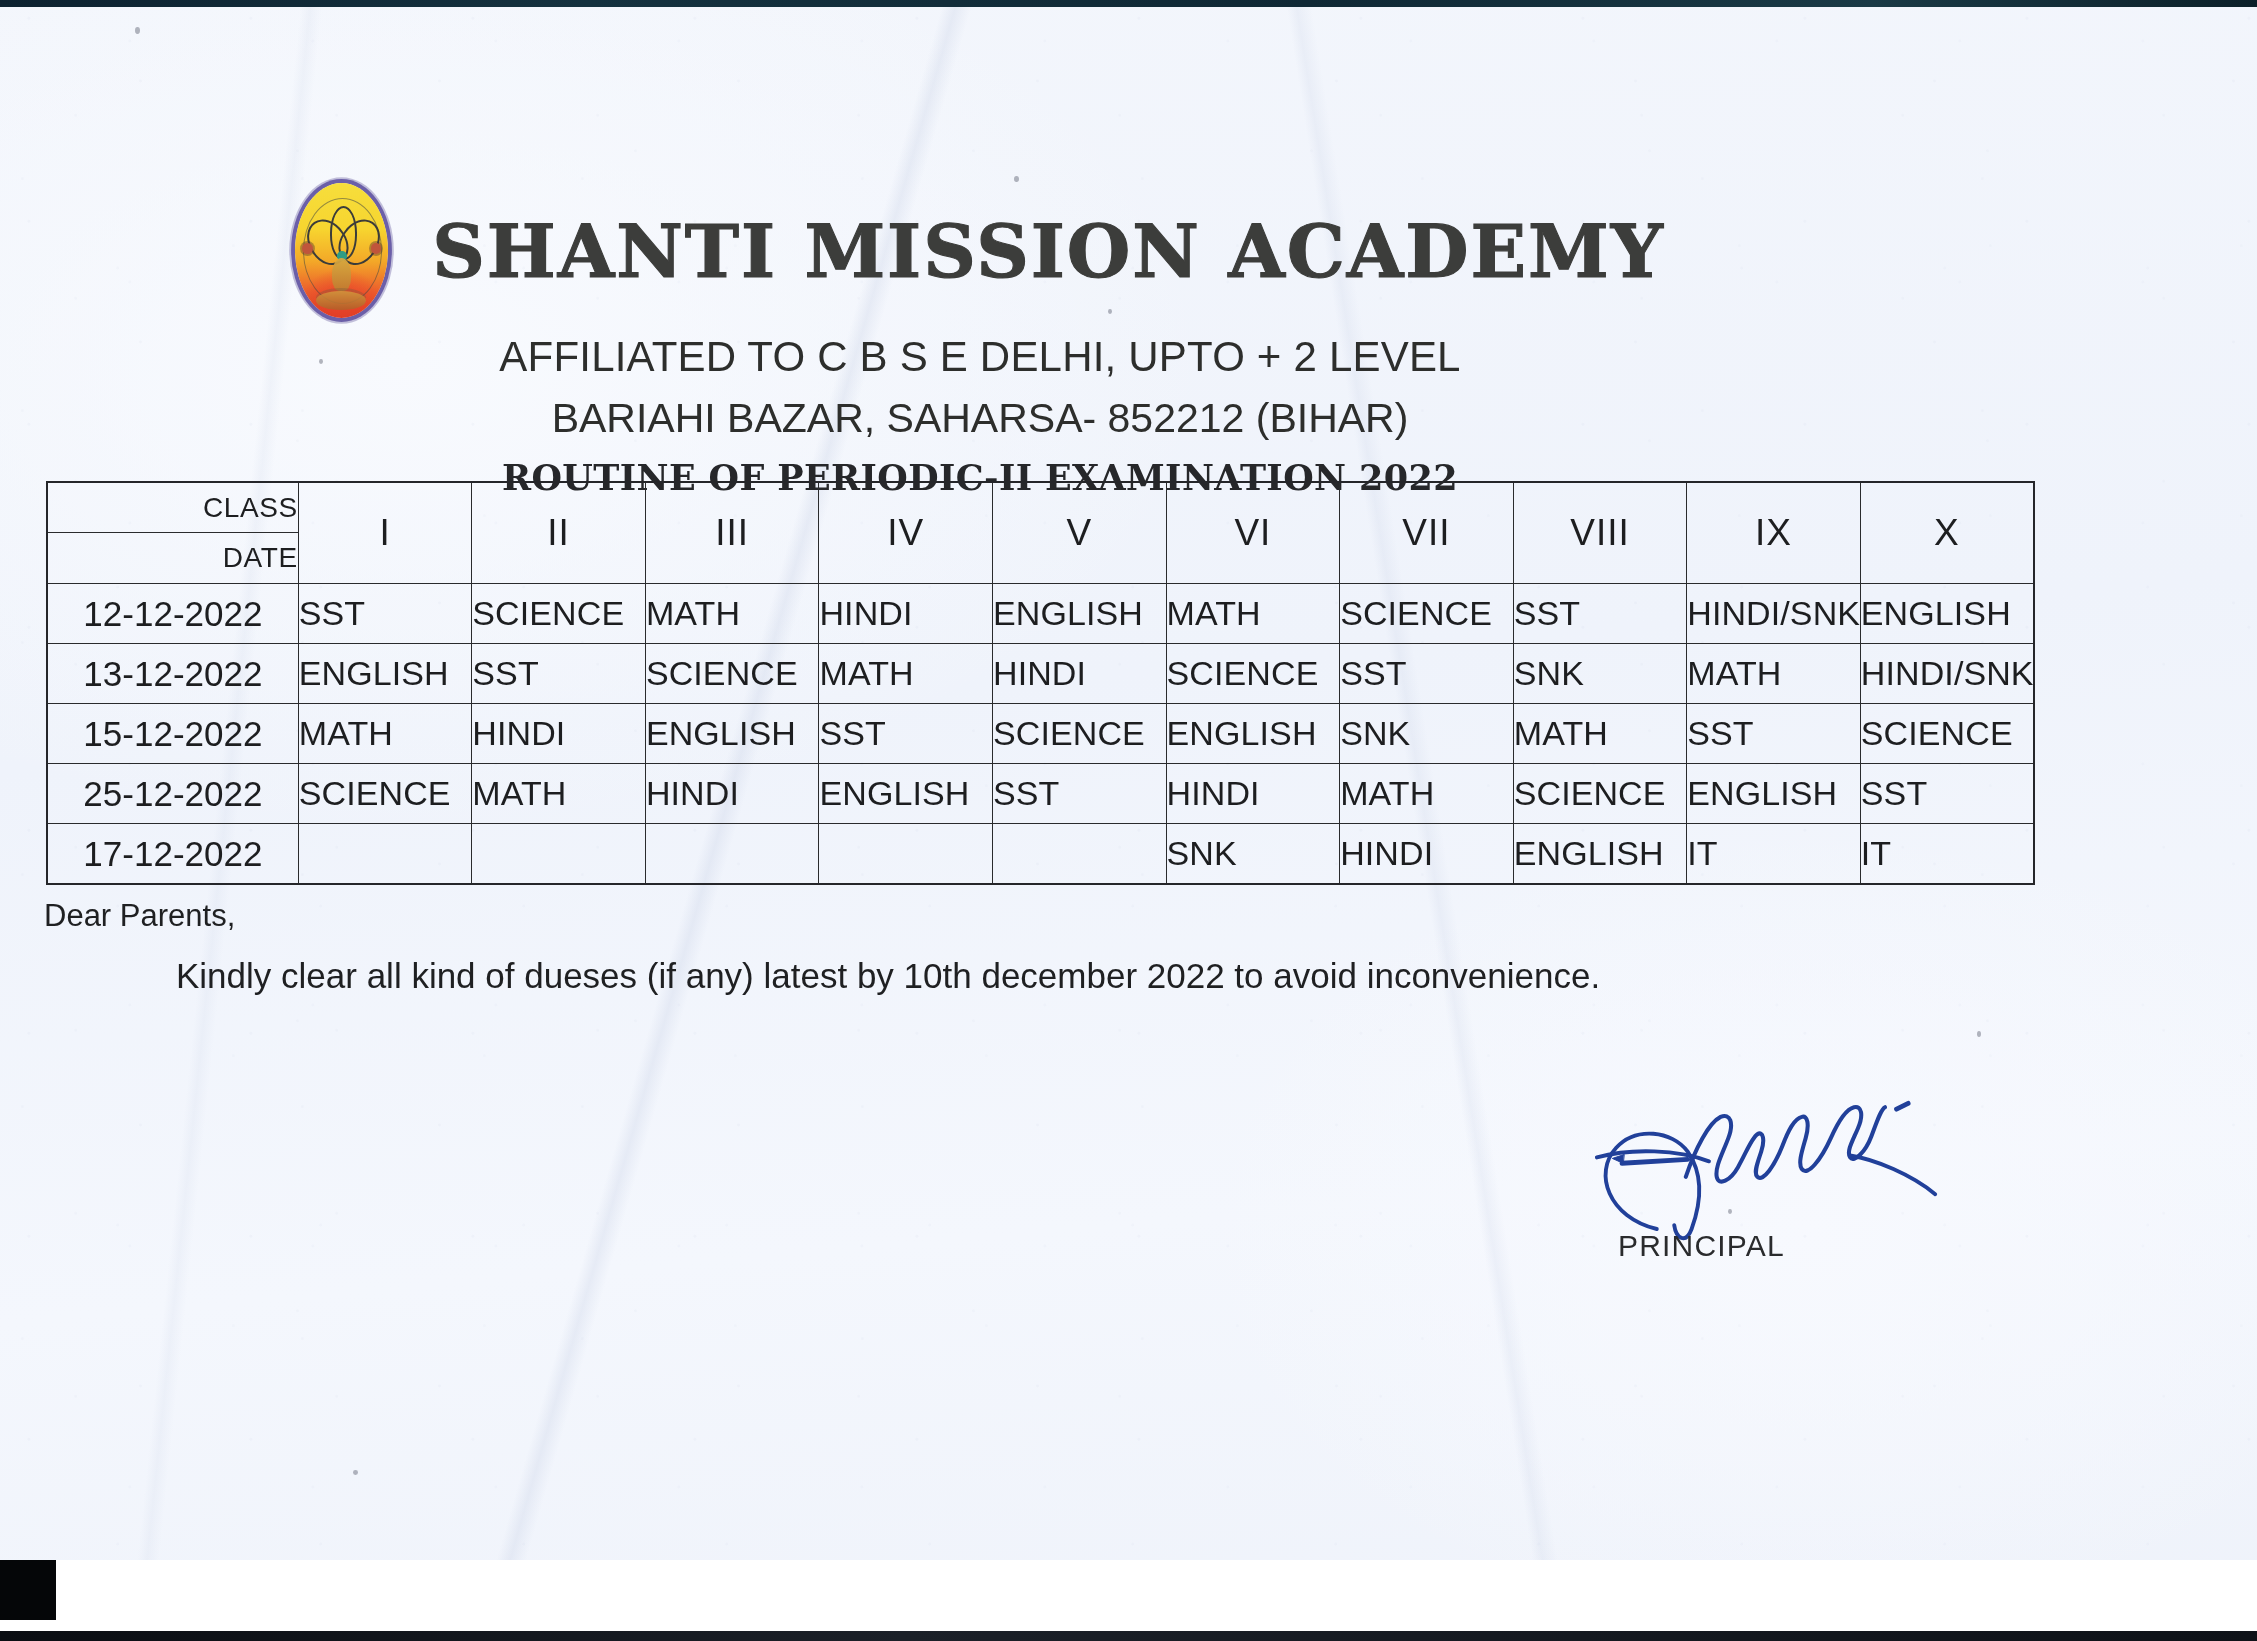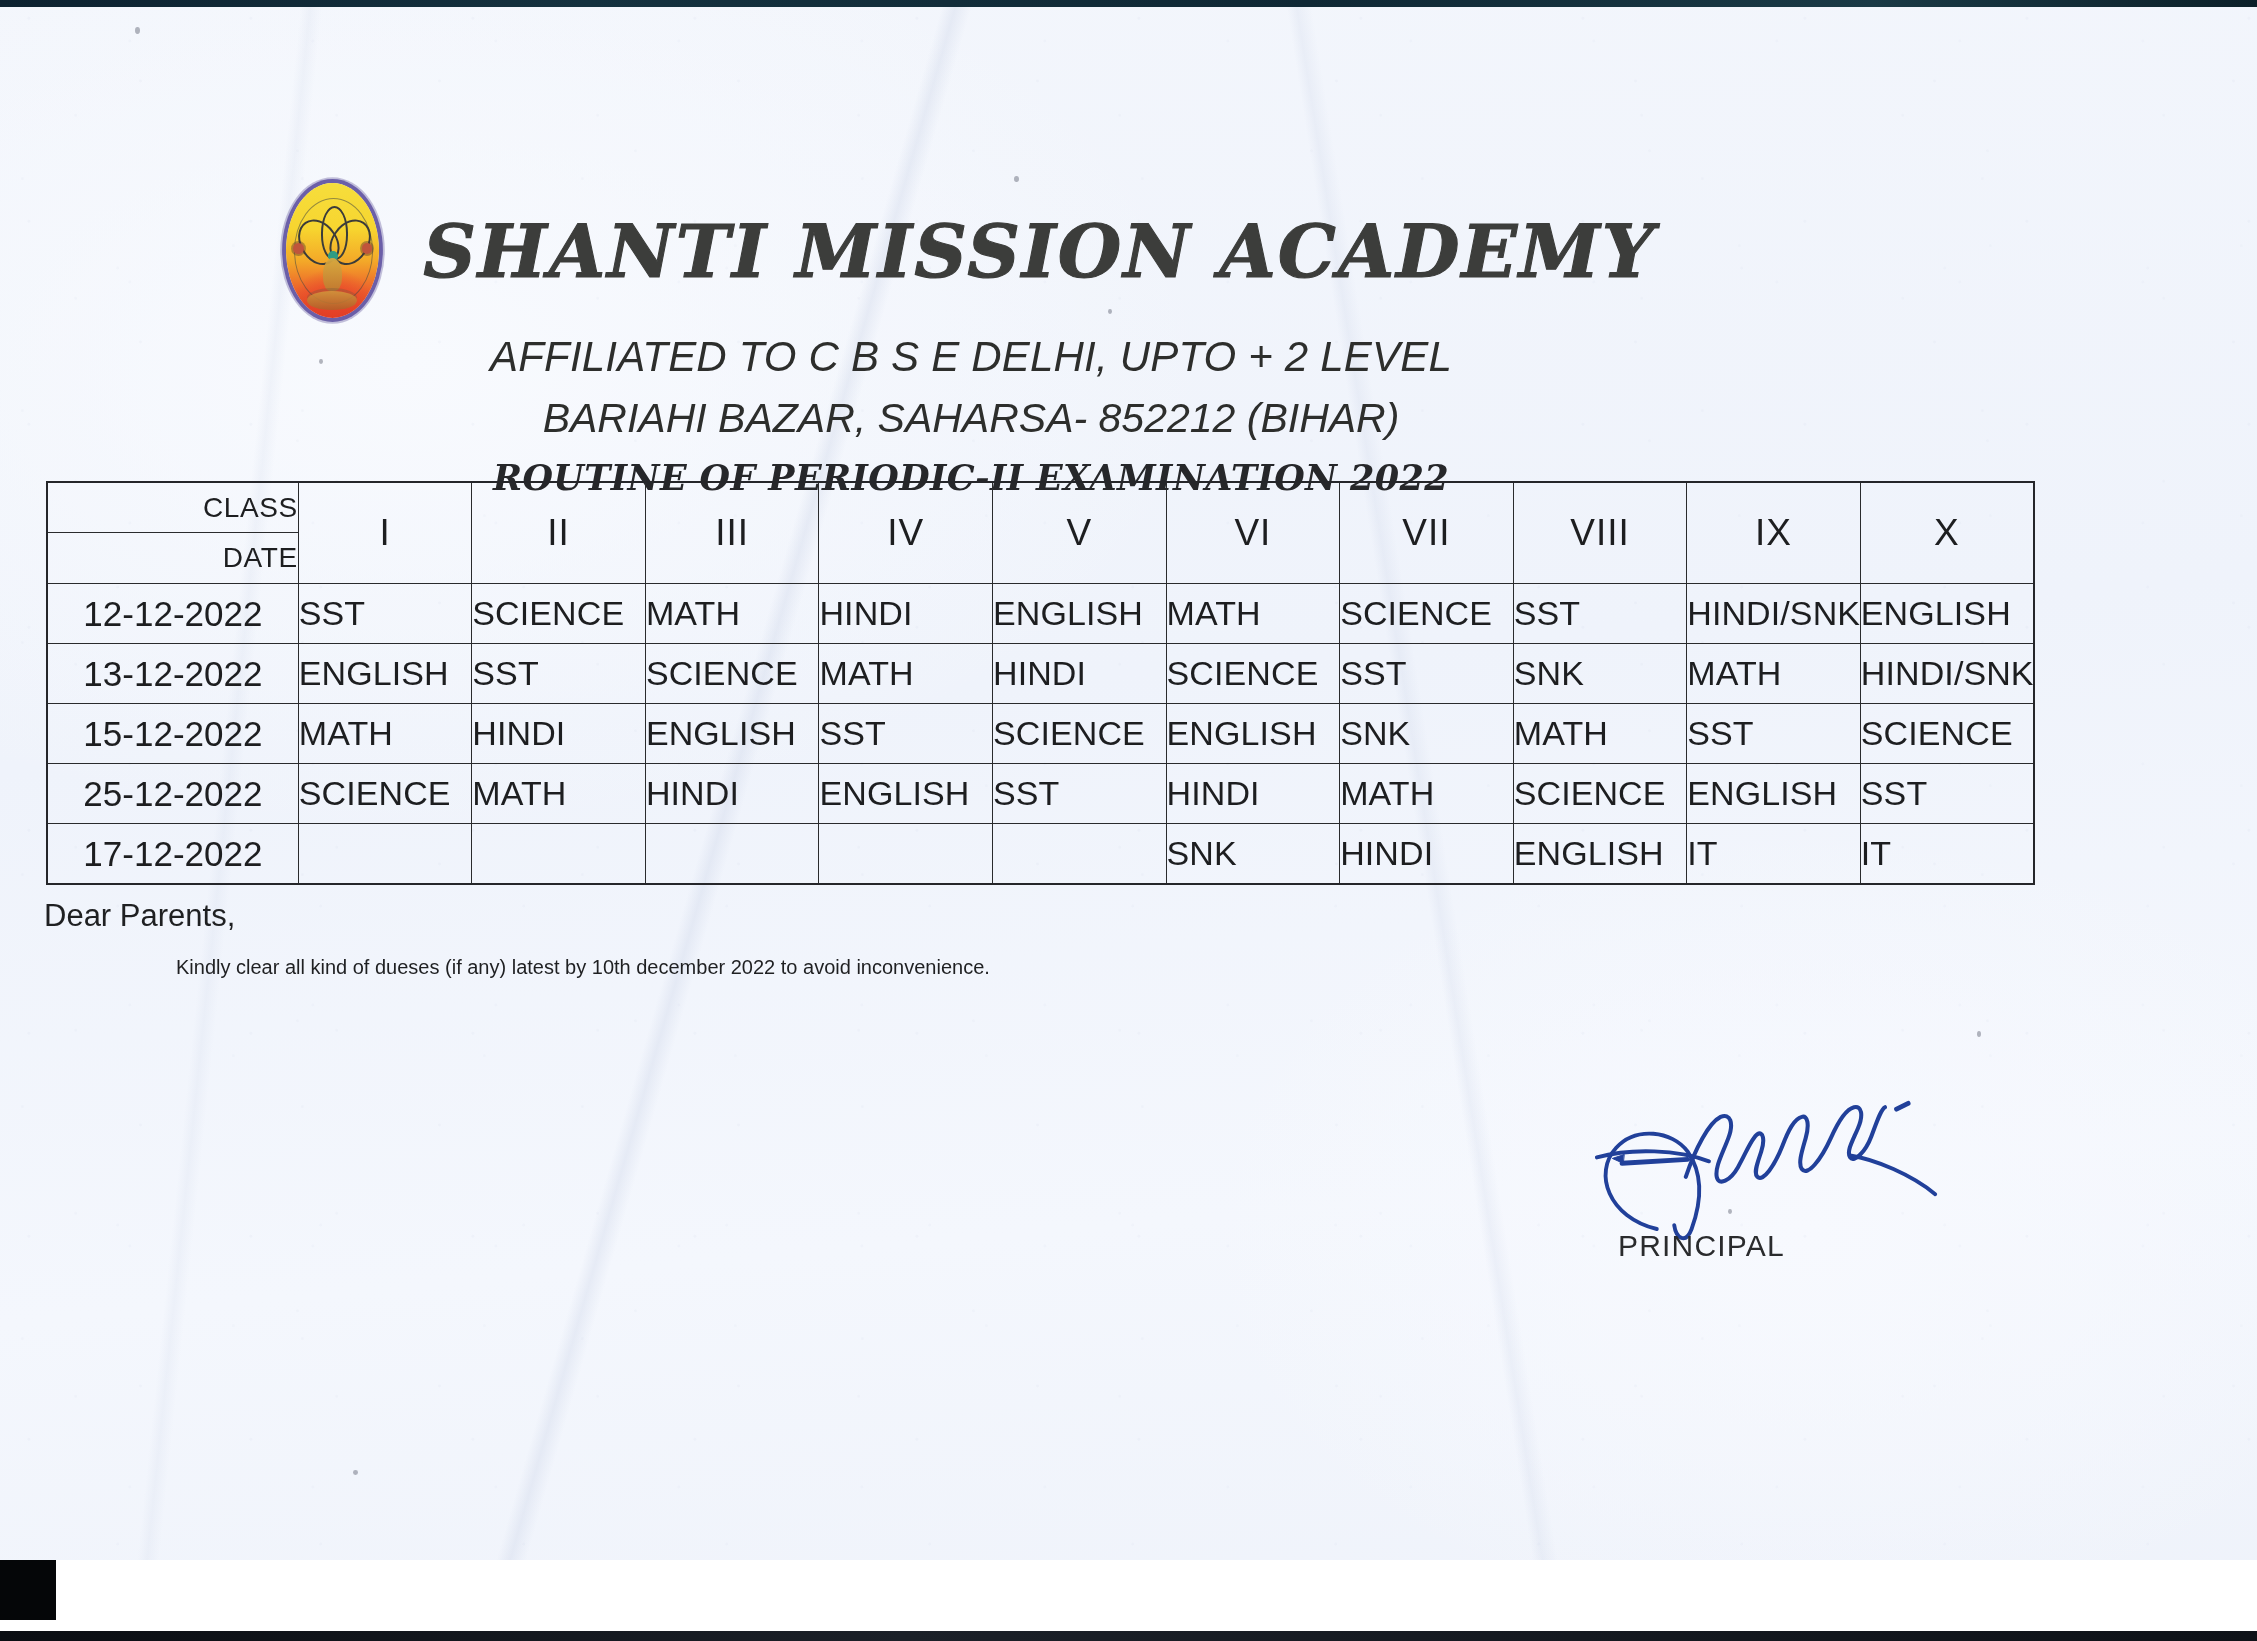--- a/index.html
+++ b/index.html
@@ -66,24 +66,23 @@
     background: #050608;
   }
   #scan-bottom-line {
     position: absolute; left: 0; bottom: 0; width: 2257px; height: 9.7px;
     background: linear-gradient(90deg,#0a0d12 0%,#1b2028 40%,#0e1218 100%);
   }
 
   
   #header {
     position: absolute;
-    left: 4px; top: 183px;
+    left: 13px; top: 183px;
     width: 1934px;
     text-align: center;
-    font-style: italic;
   }
   #titlerow {
     display: flex;
     align-items: center;
     justify-content: center;
     gap: 44px;
   }
   #logo {
     width: 93px;
     height: 135px;
@@ -234,21 +233,21 @@
     left: 44px;
     top: 898px;
     font-size: 31px;
     color: #1f2022;
     font-family: "Liberation Sans", sans-serif;
   }
   #note {
     position: absolute;
     left: 176px;
     top: 956px;
-    font-size: 20px;
+    font-size: 35px;
     color: #1f2022;
     font-family: "Liberation Sans", sans-serif;
     white-space: nowrap;
   }
 
   
   #sign-block {
     position: absolute;
     left: 1564px;
     top: 1084px;

